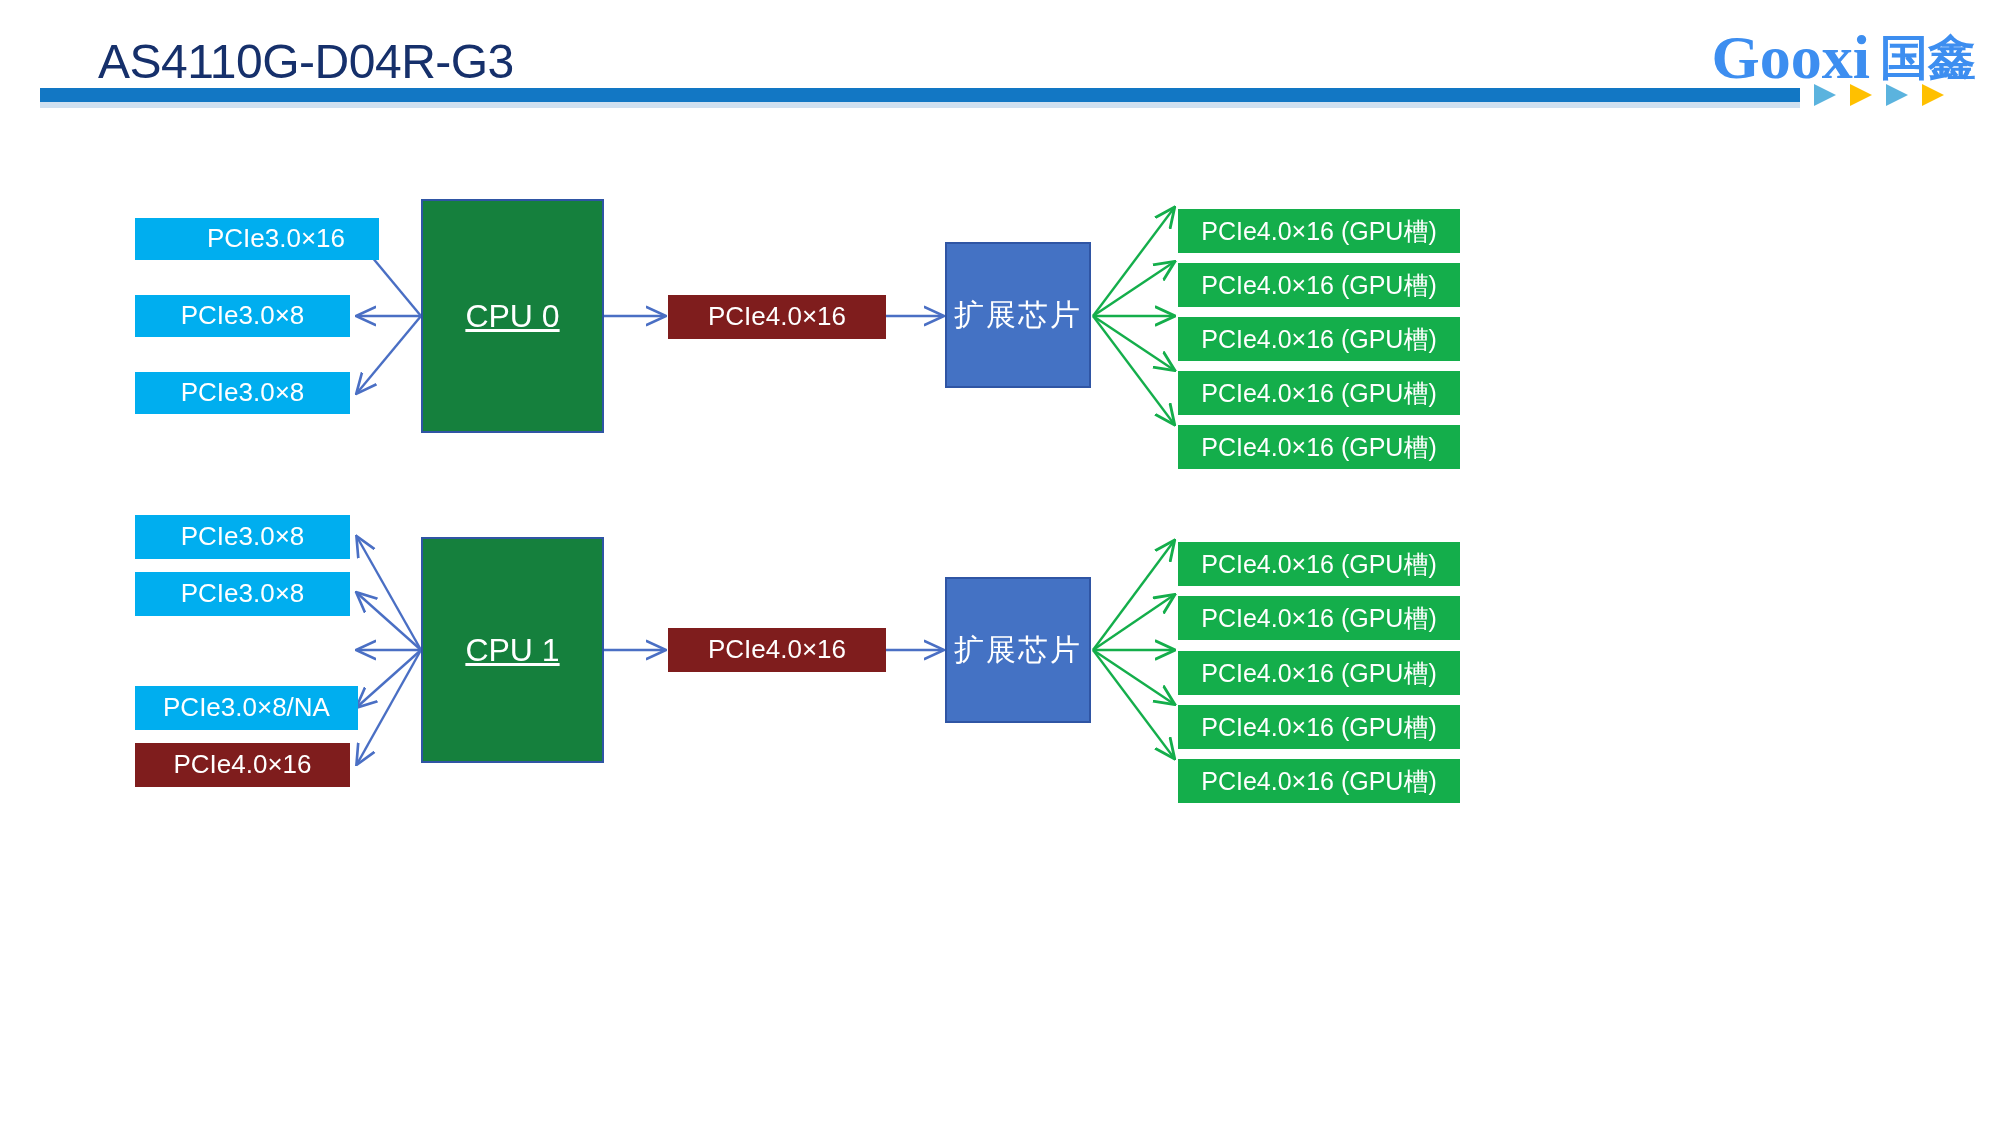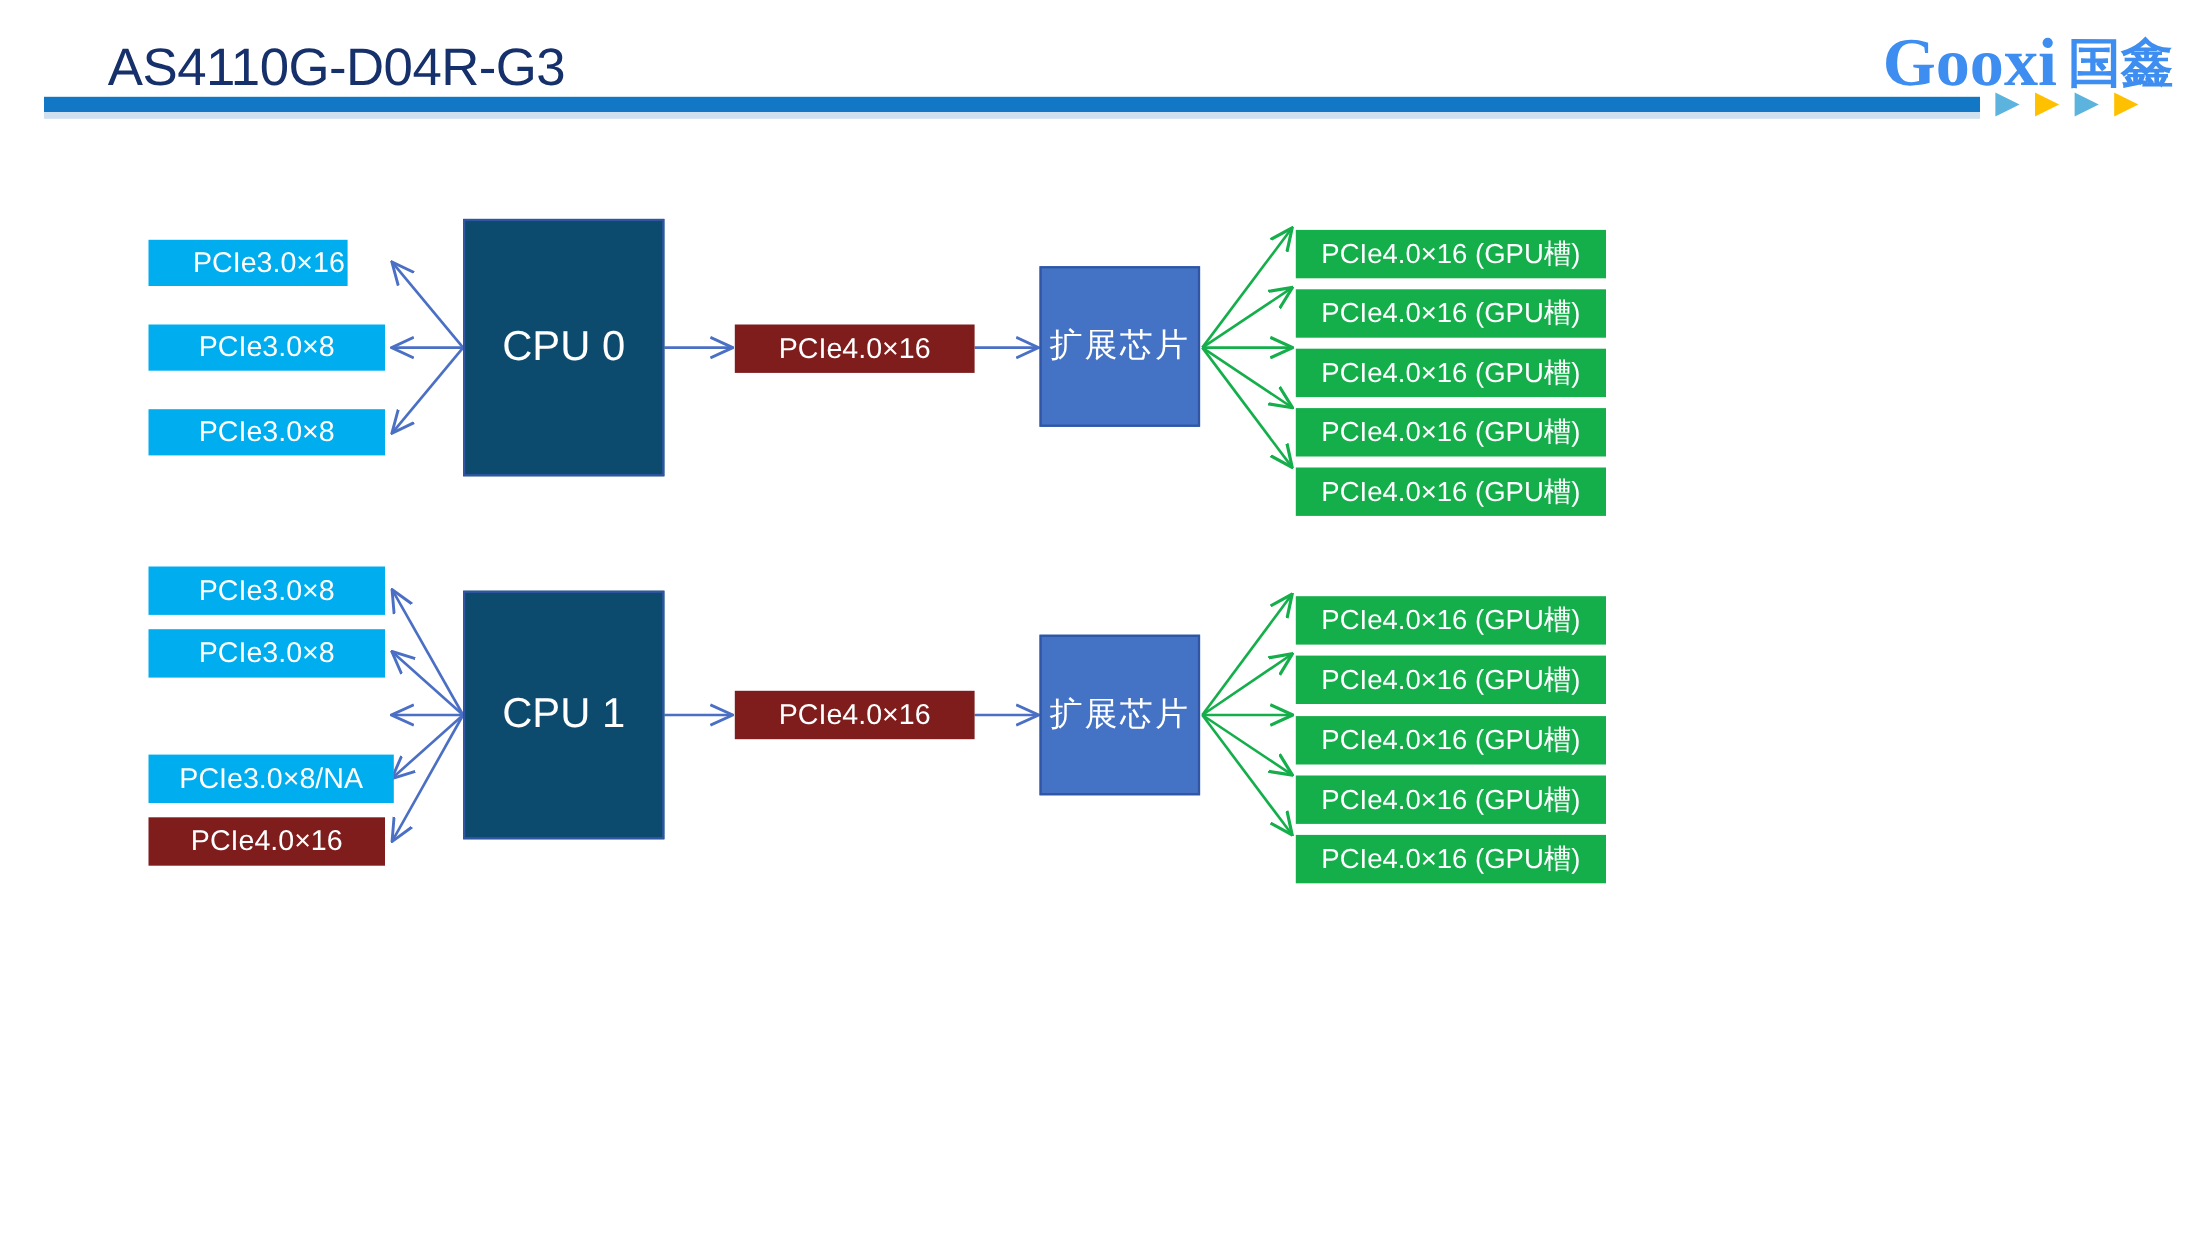--- a/index.html
+++ b/index.html
@@ -113,23 +113,24 @@
     color: #ffffff;
     font-size: 26px;
     line-height: 1.15;
     text-align: center;
     white-space: nowrap;
   }
   .node.cyan { background: #00AEEF; }
   .node.teal { background: #7f1d1d; }
   .node.green { background: #14AE4B; margin-top: 23px; }
   .node.cpu {
-    background: #0c4a6e;
+    background: #15803d;
     border: 2px solid #2f55a4;
-    font-size: 38px;
+    font-size: 32px;
+    text-decoration: underline;
   }
   .node.chip {
     background: #4472C4;
     border: 2px solid #2f55a4;
     font-size: 30px;
     flex-direction: row;
   }
   .node.chip .cjk-line {
     font-family: "DejaVu Sans", sans-serif;
     letter-spacing: 2px;
@@ -197,21 +198,21 @@
       <path d="M886,650 L943,650" stroke="#4a6fc4" stroke-width="2.4" fill="none" marker-end="url(#ab)"></path>
       <g stroke="#14AE4B" stroke-width="2.4" fill="none" marker-end="url(#ag)">
         <path d="M1093,650 L1174,541"></path>
         <path d="M1093,650 L1174,595"></path>
         <path d="M1093,650 L1174,650"></path>
         <path d="M1093,650 L1174,704"></path>
         <path d="M1093,650 L1174,758"></path>
       </g>
     </svg>
 
-    <div class="node cyan" style="left:135px;top:218px;width:181px;height:42px;padding-left:38px;">PCIe3.0×16</div>
+    <div class="node cyan" style="left:135px;top:218px;width:244px;height:42px;padding-left:38px;">PCIe3.0×16</div>
     <div class="node cyan" style="left:135px;top:295px;width:215px;height:42px;">PCIe3.0×8</div>
     <div class="node cyan" style="left:135px;top:372px;width:215px;height:42px;">PCIe3.0×8</div>
 
     <div class="node cpu" style="left:421px;top:199px;width:183px;height:234px;">CPU 0</div>
 
     <div class="node teal" style="left:668px;top:295px;width:218px;height:44px;">PCIe4.0×16</div>
 
     <div class="node chip" style="left:945px;top:242px;width:146px;height:146px;">
       <span class="cjk-line">扩展</span>
       <span class="cjk-line">芯片</span>

